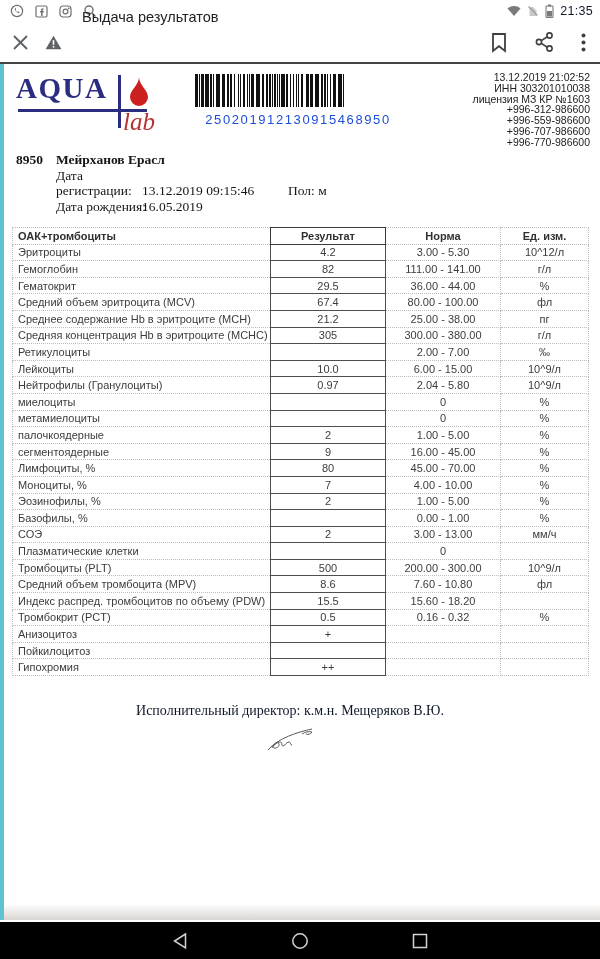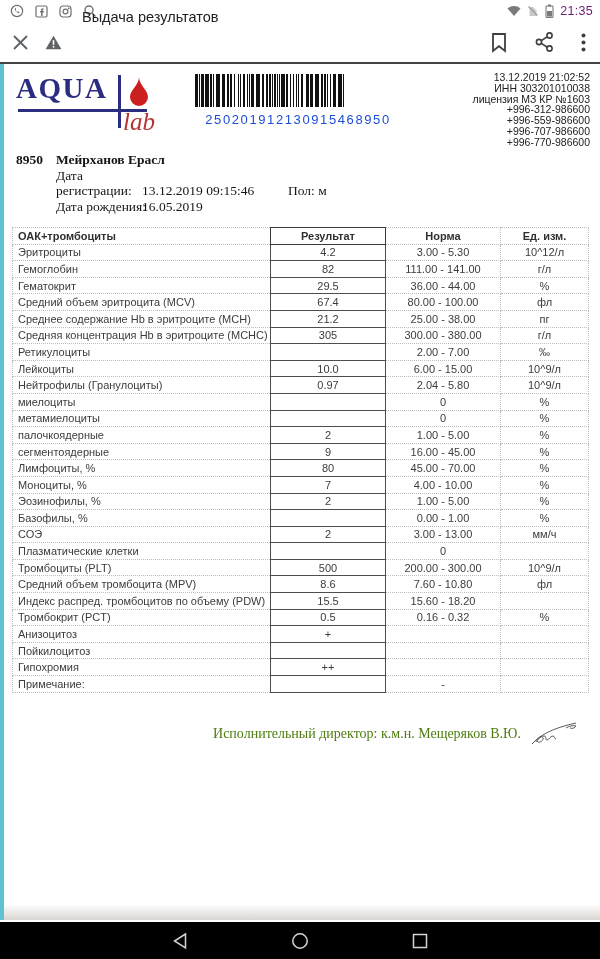--- a/index.html
+++ b/index.html
@@ -5,21 +5,21 @@
   * { box-sizing: border-box; }
   html,body { margin:0; padding:0; }
   body {
     width:600px; height:959px; position:relative; overflow:hidden;
     background:#fff; font-family:"Liberation Sans", sans-serif;
   }
   
   .status-bar { height:22px; display:flex; align-items:center; padding:0 7px 0 10px; background:#fff; }
   .sb-left { display:flex; align-items:center; gap:11px; }
   .sb-right { margin-left:auto; display:flex; align-items:center; gap:6px; }
-  .sb-time { font-size:12.5px; color:#701a75; letter-spacing:.3px; }
+  .sb-time { font-size:12.5px; color:#0f172a; letter-spacing:.3px; }
   .sicon { display:inline-flex; }
   
   .toolbar { height:40px; display:flex; align-items:center; padding:0 12px; background:#fff; }
   .tb-warning { margin-left:16px; }
   .tb-title-block { margin-left:20px; display:flex; flex-direction:column; line-height:1.15;gap:37px; }
   .tb-title { font-size:14.5px; color:#202124; }
   .tb-url { font-size:10.5px; color:#80868b; }
   .tb-right { margin-left:auto; display:flex; align-items:center; gap:27px; padding-right:2px; }
   
   .document { position:relative; height:858px; border-top:2px solid #454545; background:#fff; }
@@ -57,21 +57,21 @@
   table.results th, table.results td { height:16.6px; padding:0 4px; border:1px dotted #bdbdbd;
     overflow:hidden; white-space:nowrap; font-weight:normal; }
   table.results th { font-weight:bold; color:#303030; text-align:center; }
   table.results th.c-name, table.results td.c-name { text-align:left; padding-left:5px; }
   table.results td { text-align:center; }
   table.results .c-result { border:1px solid #4e4e4e; }
   table.results th.c-result { border:1.5px solid #3a3a3a; }
   
   .signature-row { display:flex; align-items:center; justify-content:flex-end; gap:7px;
     margin-top:27px; padding-right:20px; font-family:"Liberation Serif", serif;
-    font-size:14px; color:#4d7c0f; }
+    font-size:14px; color:#0f172a;flex-direction:column; }
   
   .nav-bar { position:absolute; left:0; bottom:0; width:600px; height:37px; background:#000;
     display:flex; align-items:center; justify-content:center; gap:103px; }
   .nav-btn { display:inline-flex; }
 </style>
 </head>
 <body>
 
 <div class="status-bar">
   <div class="sb-left">
@@ -426,26 +426,20 @@
           <td class="c-result"></td>
           <td class="c-norm"></td>
           <td class="c-unit"></td>
         </tr>
         <tr>
           <td class="c-name">Гипохромия</td>
           <td class="c-result">++</td>
           <td class="c-norm"></td>
           <td class="c-unit"></td>
         </tr>
-        <tr>
-          <td class="c-name">Примечание:</td>
-          <td class="c-result"></td>
-          <td class="c-norm">-</td>
-          <td class="c-unit"></td>
-        </tr>
       </tbody>
   </table>
 
   <div class="signature-row">
     <span>Исполнительный директор: к.м.н. Мещеряков В.Ю.</span>
     <span style="display:inline-flex;">
       <svg width="52" height="28" viewBox="0 0 52 28">
         <g fill="none" stroke="#4a4a4a" stroke-width="0.9">
           <path d="M4 24 C14 12 34 6 48 3"></path>
           <path d="M8 22 c2 -5 6 -7 7 -4 c1 2 -3 5 -5 4 c-2 -1 2 -6 6 -6 c3 0 1 4 3 4 c2 0 3 -4 6 -4 c2 0 1 3 3 3"></path>

